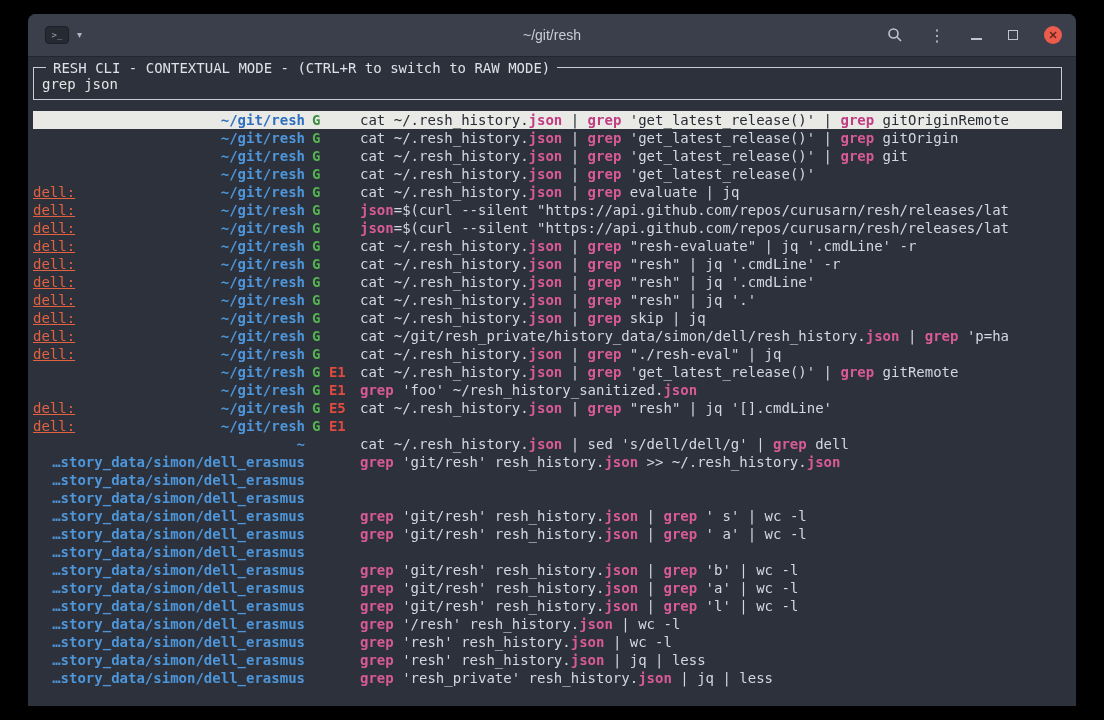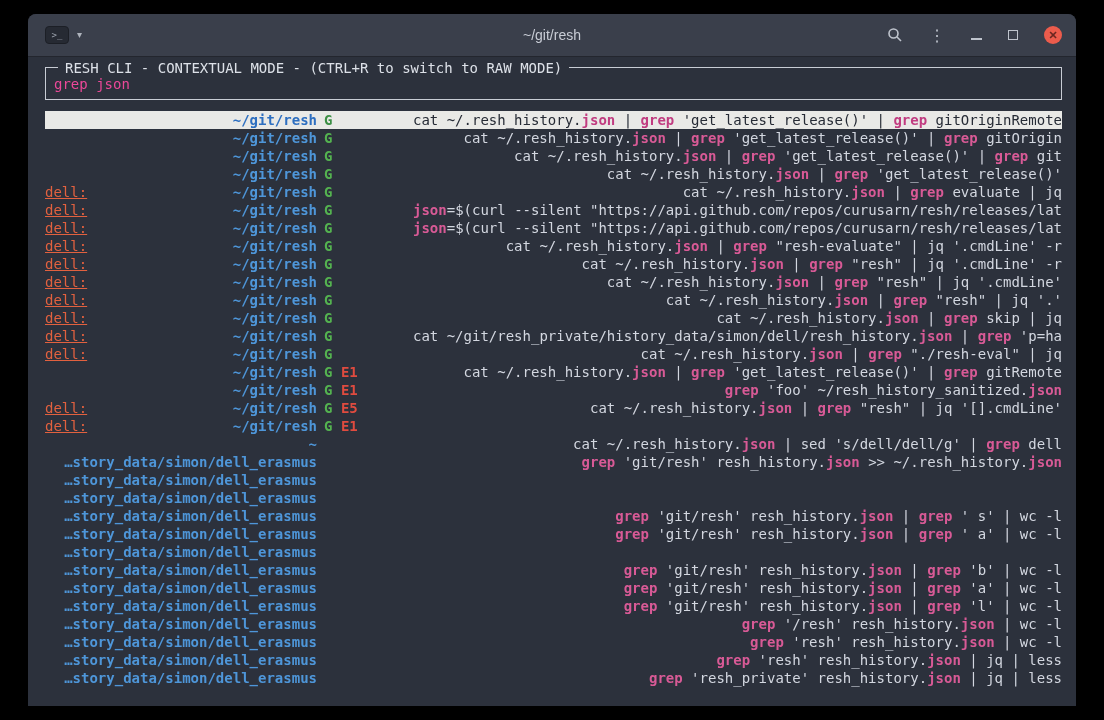--- a/index.html
+++ b/index.html
@@ -24,34 +24,34 @@
             font-family:"DejaVu Sans Mono",monospace;}
   .caret{color:#aeb3bc;font-size:10px;line-height:1;}
   .tb-right{position:absolute;right:14px;display:flex;align-items:center;gap:26px;}
   .tb-icon{color:#bfc4cd;display:flex;align-items:center;justify-content:center;cursor:pointer;}
   .kebab{font-size:16px;letter-spacing:0;}
   .min-line{width:11px;height:2px;background:#bfc4cd;display:inline-block;margin-top:8px;}
   .restore-box{width:10px;height:10px;border:1.5px solid #bfc4cd;display:inline-block;}
   .close-btn{width:18px;height:18px;border-radius:50%;background:var(--close-bg);
              color:#6b2721;font-size:11px;font-weight:bold;display:flex;align-items:center;
              justify-content:center;cursor:pointer;}
-  .term-body{padding:0 14px 0 5px;font-size:14px;line-height:18px;color:var(--text);margin-left:12px;}
+  .term-body{padding:0 14px 0 5px;font-size:14px;line-height:18px;color:var(--text);}
   .query-box{border:1px solid #c8ccd4;position:relative;margin:10px 0 11px 0;height:33px;}
   .box-label{position:absolute;top:-9px;left:12px;background:var(--term-bg);padding:0 7px;
              color:#dde1e8;white-space:pre;}
-  .query-line{padding:7px 0 0 8px;color:#ec4899;white-space:pre;}
+  .query-line{padding:7px 0 0 8px;color:#e5e5e5;white-space:pre;}
   .history-list{}
   .row{height:18px;display:flex;white-space:pre;overflow:hidden;}
   .hostpath{display:inline-flex;justify-content:space-between;flex:0 0 272px;overflow:hidden;}
   .host{color:var(--host);text-decoration:underline;}
   .path{color:var(--path);font-weight:bold;}
   .flags{flex:0 0 55px;padding-left:7px;overflow:hidden;}
   .flag-git{color:var(--git);font-weight:bold;}
   .flag-exit{color:var(--exit);font-weight:bold;text-align:right;}
-  .cmd{flex:1;overflow:hidden;text-align:right;}
+  .cmd{flex:1;overflow:hidden;}
   .match{color:var(--match);font-weight:bold;}
   .row.selected{background:var(--sel-bg);color:#262b35;}
   .row.selected .path{color:#2e6fc0;}
   .row.selected .flag-git{color:#3c8f44;}
   .row.selected .match{color:#c13c80;}
 </style>
 </head>
 <body>
 
 <div class="window">

